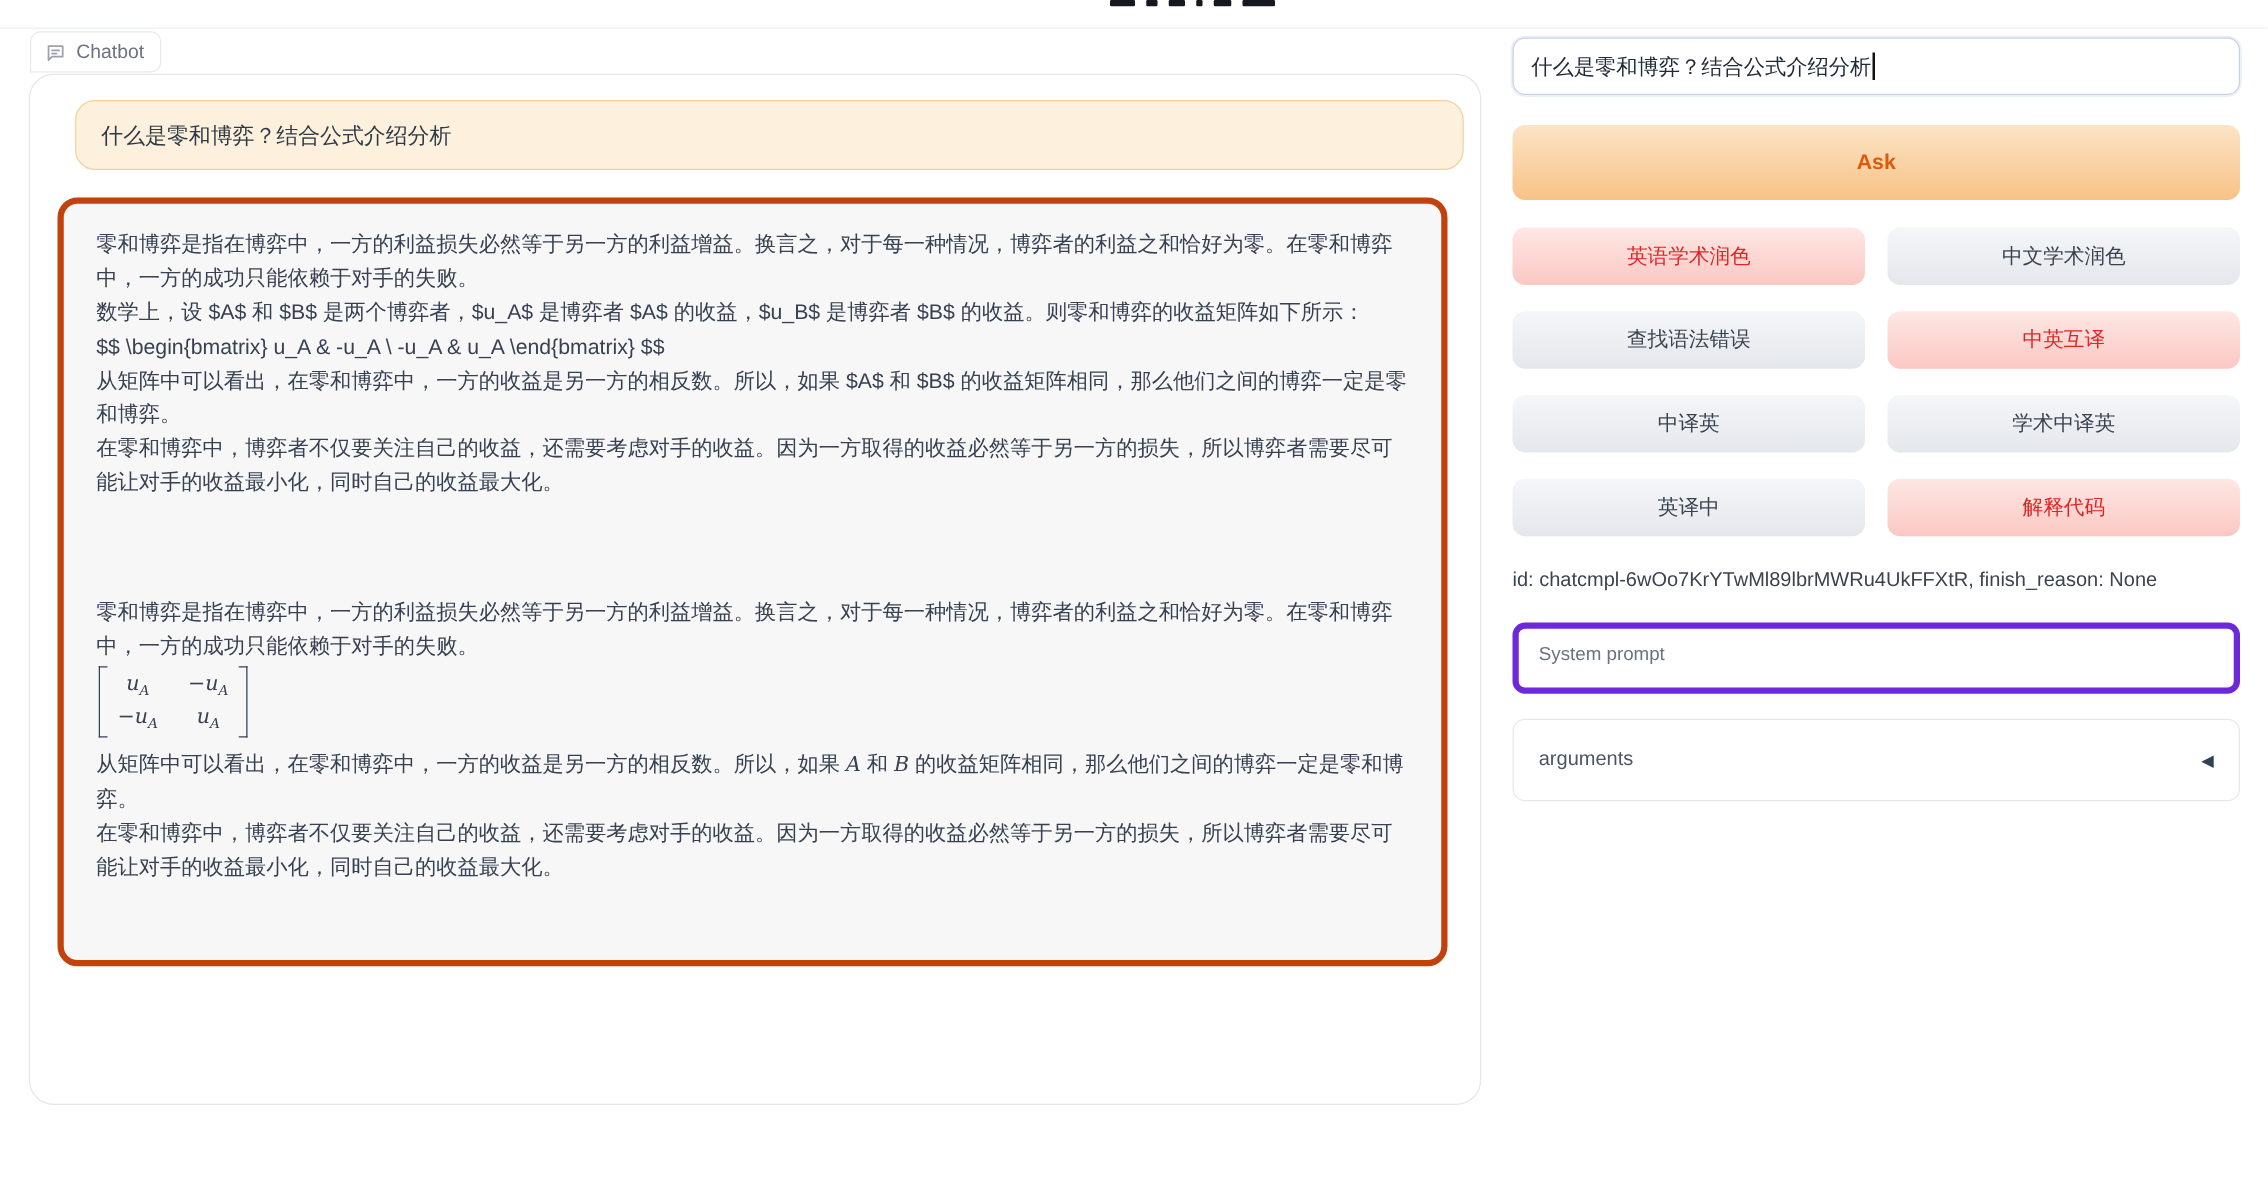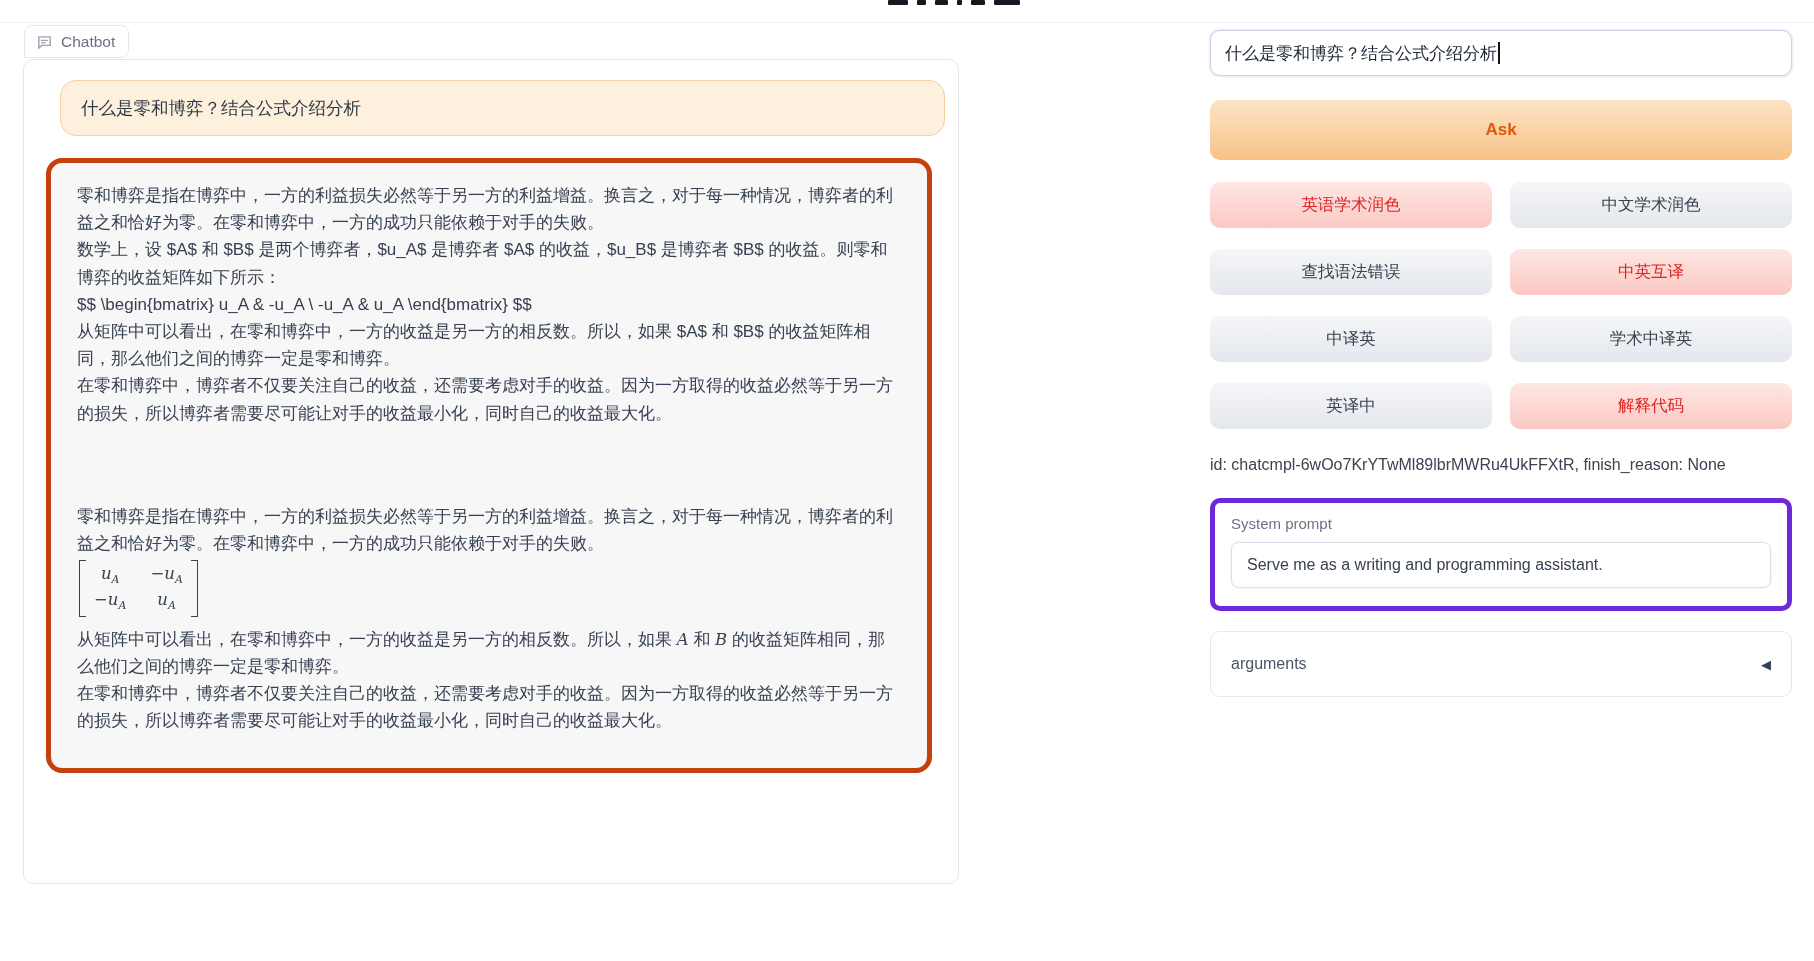--- a/index.html
+++ b/index.html
@@ -8,22 +8,22 @@
 
   .top-divider { position:absolute; top:22px; left:0; width:1814px; height:1px;
                  background:#eef0f3; }
 
   
   .clip-title { position:absolute; top:0; left:888px; height:8px; display:flex;
                 align-items:flex-start; gap:9px; }
   .clip-title i { display:block; background:#15181f; height:5px; border-radius:1px; }
 
   
-  .chat-panel { position:absolute; left:23px; top:59px; width:936px; height:825px;
-                background:#fff; border:1px solid #e5e7eb; border-radius:10px; }
+  .chat-panel { position:absolute; left:23px; top:59px; width:1162px; height:825px;
+                background:#fff; border:1px solid #e5e7eb; border-radius:20px; }
   .chat-tab { position:absolute; top:-35px; left:0; display:flex; align-items:center;
               gap:8px; background:#fff; border:1px solid #e7e9ee;
               border-radius:8px 8px 8px 0; padding:7px 13px 6px 11px; }
   .chat-tab span { font-size:15.5px; color:#6b7280; }
   .chat-tab svg { display:block; }
 
   .msg-user { margin:20px 13px 0 36px; background:#fdf0dd; border:1px solid #f5d0a0;
               border-radius:16px; padding:15px 20px; font-size:17.5px; color:#303a46; }
   .msg-bot  { margin:22px 26px 0 22px; background:#f7f7f8; border:5px solid #c2410c;
               border-radius:16px; padding:19px 26px 30px; font-size:17px;
@@ -149,21 +149,20 @@
     <button class="qbtn gray">中译英</button>
     <button class="qbtn gray">学术中译英</button>
     <button class="qbtn gray">英译中</button>
     <button class="qbtn pink">解释代码</button>
   </div>
 
   <div class="status">id: chatcmpl-6wOo7KrYTwMl89lbrMWRu4UkFFXtR, finish_reason: None</div>
 
   <div class="sys-panel">
     <div class="sys-label">System prompt</div>
-    <div class="sys-box" role="textbox">Serve me as a writing and programming assistant.</div>
   </div>
 
   <div class="accordion">
     <span class="acc-label">arguments</span>
     <span class="acc-arrow">◀</span>
   </div>
 
 </div>
 
 </body></html>

